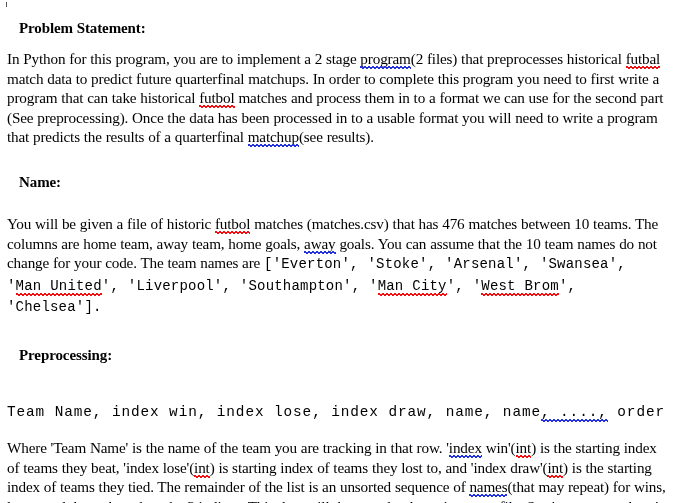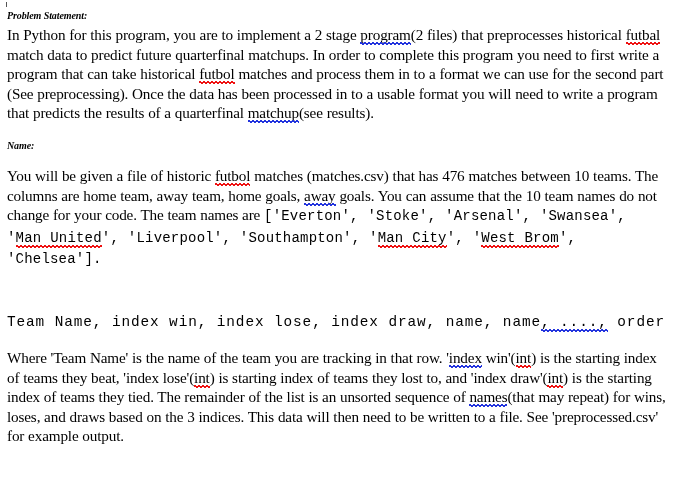--- a/index.html
+++ b/index.html
@@ -31,27 +31,26 @@
     background: #555;
   }
   .content {
     position: absolute;
     left: 7px;
     top: 7px;
     right: 6px;
   }
   h2.heading {
     font-family: "Liberation Serif", "DejaVu Serif", serif;
-    font-size: 10px;
+    font-size: 15px;
     font-weight: bold;
-    margin: 0;
+    margin: 12px;
     padding: 0;
     line-height: 18px;
     letter-spacing: -0.1px;
-    font-style: italic;
   }
   p.para {
     font-size: 15.2px;
     line-height: 19.6px;
     margin: 0;
     padding: 0;
     text-align: left;
     letter-spacing: -0.15px;
     word-spacing: 0.2px;
   }
@@ -129,20 +128,21 @@
     <div class="gap-md"></div>
 
     <h2 class="heading">Name:</h2>
 
     <div class="gap-sm"></div>
 
     <p class="para"><span>You will be given a file of historic </span><span class="sp-red">futbol</span><span> matches (matches.csv) that has 476 matches between 10 teams.  The columns are home team, away team, home goals, </span><span class="sp-blue has-underline">away</span><span> goals.  You can assume that the 10 team names do not change for your code.  The team names are </span><span class="mono">['Everton', 'Stoke', 'Arsenal', 'Swansea', '</span><span class="mono sp-red">Man United</span><span class="mono">', 'Liverpool', 'Southampton', '</span><span class="mono sp-red">Man City</span><span class="mono">', '</span><span class="mono sp-red">West Brom</span><span class="mono">', 'Chelsea'].</span></p>
 
     <div class="gap-lg"></div>
 
+    <h2 class="heading">Preprocessing:</h2>
 
     <div class="gap-sm"></div>
 
 
     <div class="gap-lg"></div>
 
     <p class="monoline"><span>Team Name, index win, index lose, index draw, name, name</span><span class="sp-blue">, ....,</span><span> order</span></p>
 
     <div class="gap-lg"></div>
 

